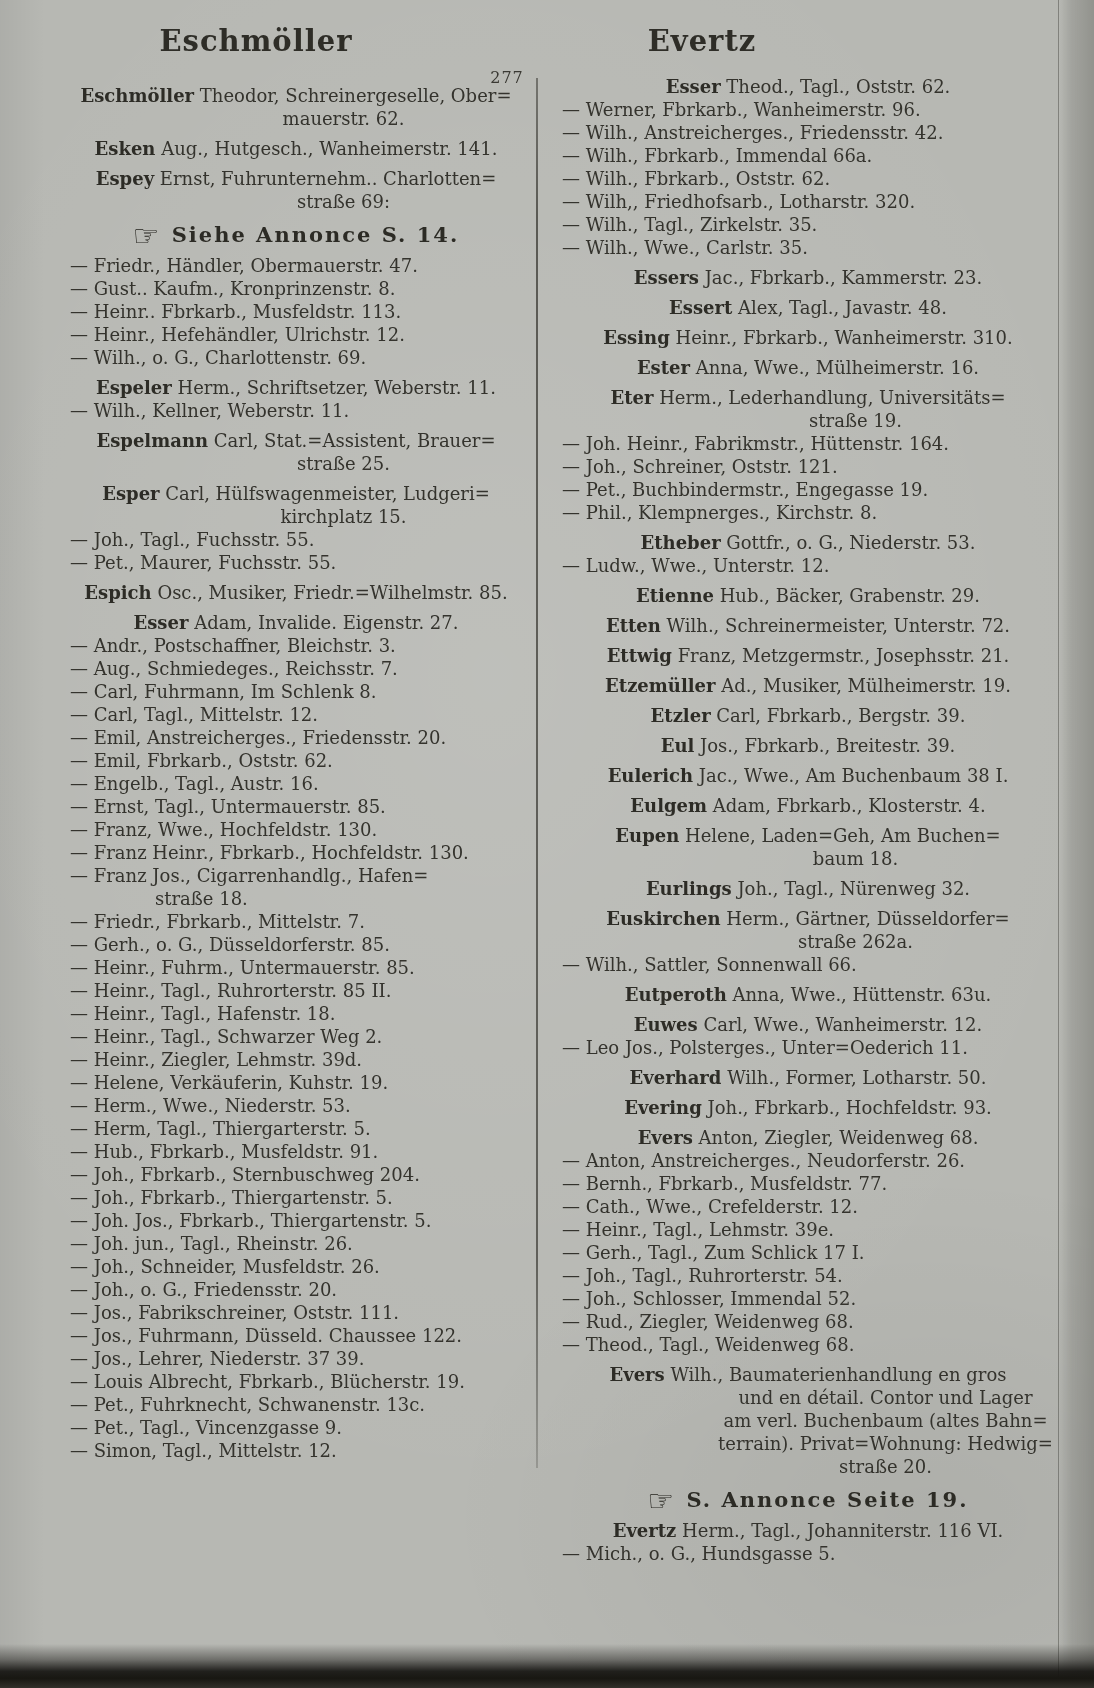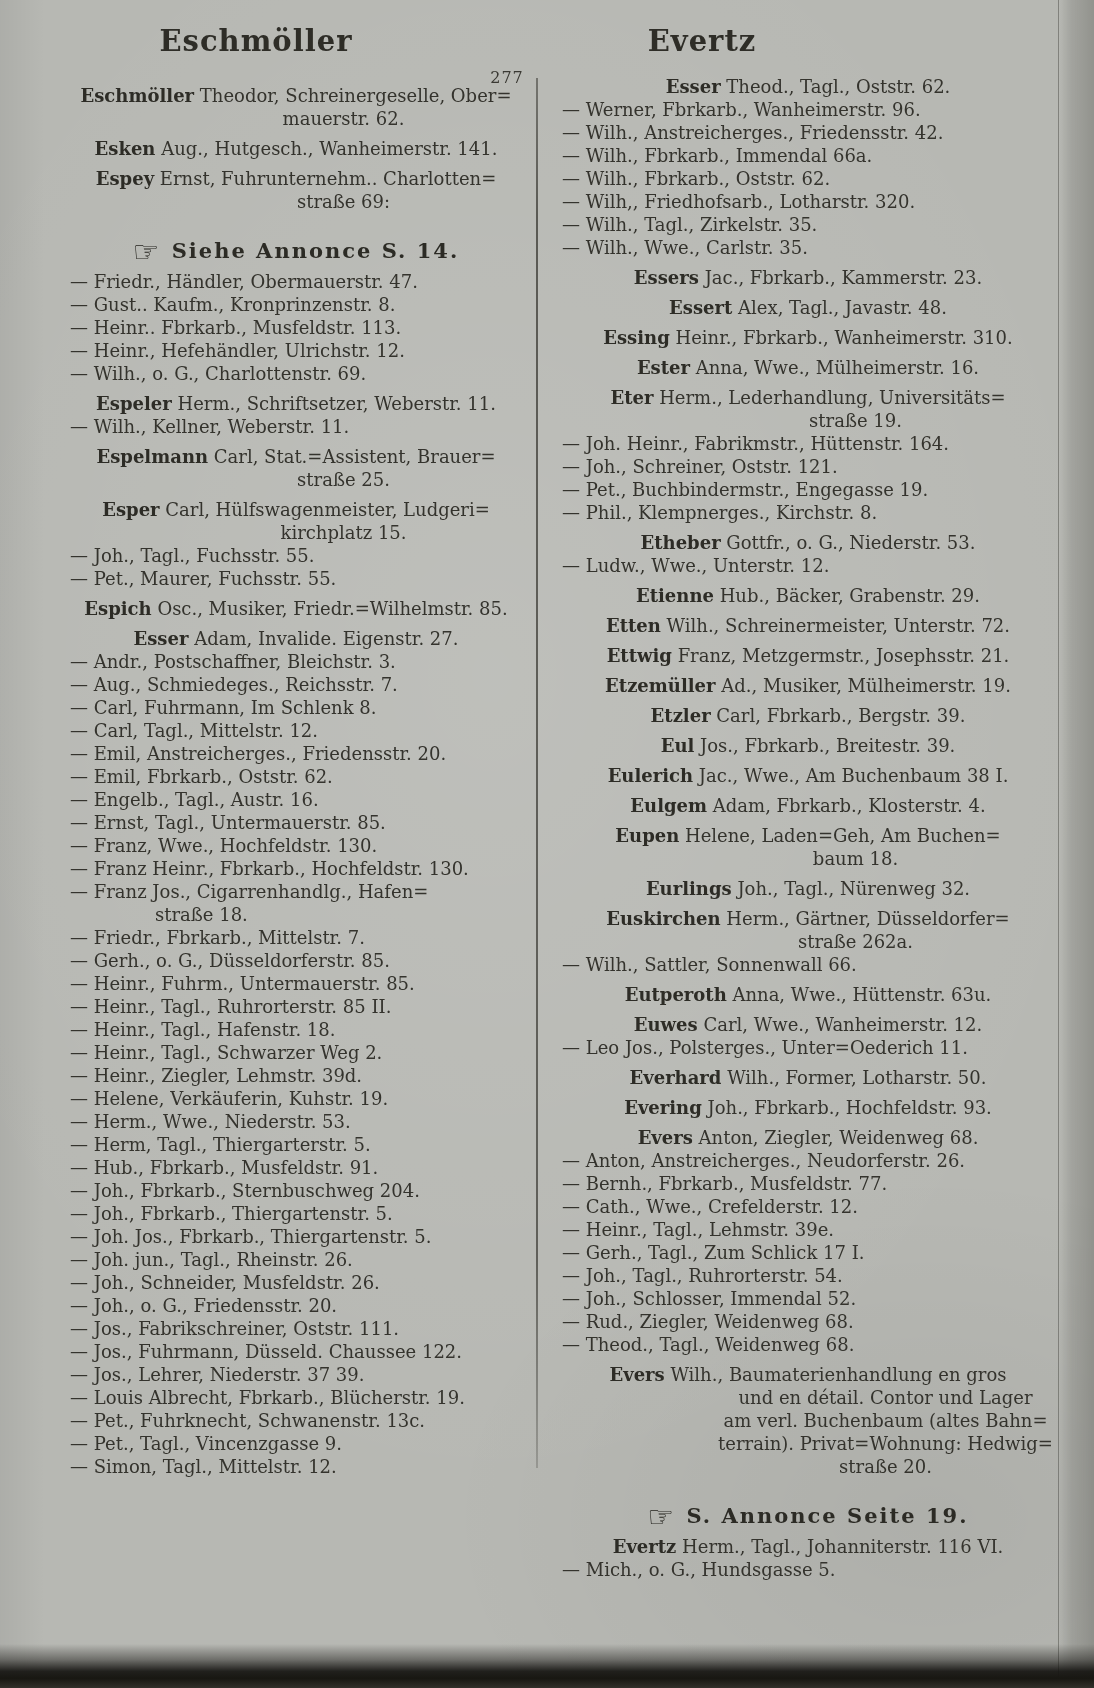--- a/index.html
+++ b/index.html
@@ -58,21 +58,21 @@
     color: #34332d;
   }
   .entry .surname { font-weight: bold; color: #2d2c26; }
   .entry.group { margin-top: 7px; text-align: center; }
   .col .entry.group:first-child { margin-top: 0; }
   .entry.dash { text-indent: -85px; }
   .entry.deep { padding-left: 155px; text-indent: -155px; }
 
   .entry.annonce {
     padding-left: 0; text-indent: 0;
-    margin: 26px 0 7px;
+    margin: 10px 0 7px;
     text-align: center;
     font-weight: bold;
     font-size: 21px;
     letter-spacing: 2px;
     color: #2c2b25;
     white-space: nowrap;
   }
   .manicule {
     font-family: "DejaVu Sans", sans-serif;
     font-size: 30px;

